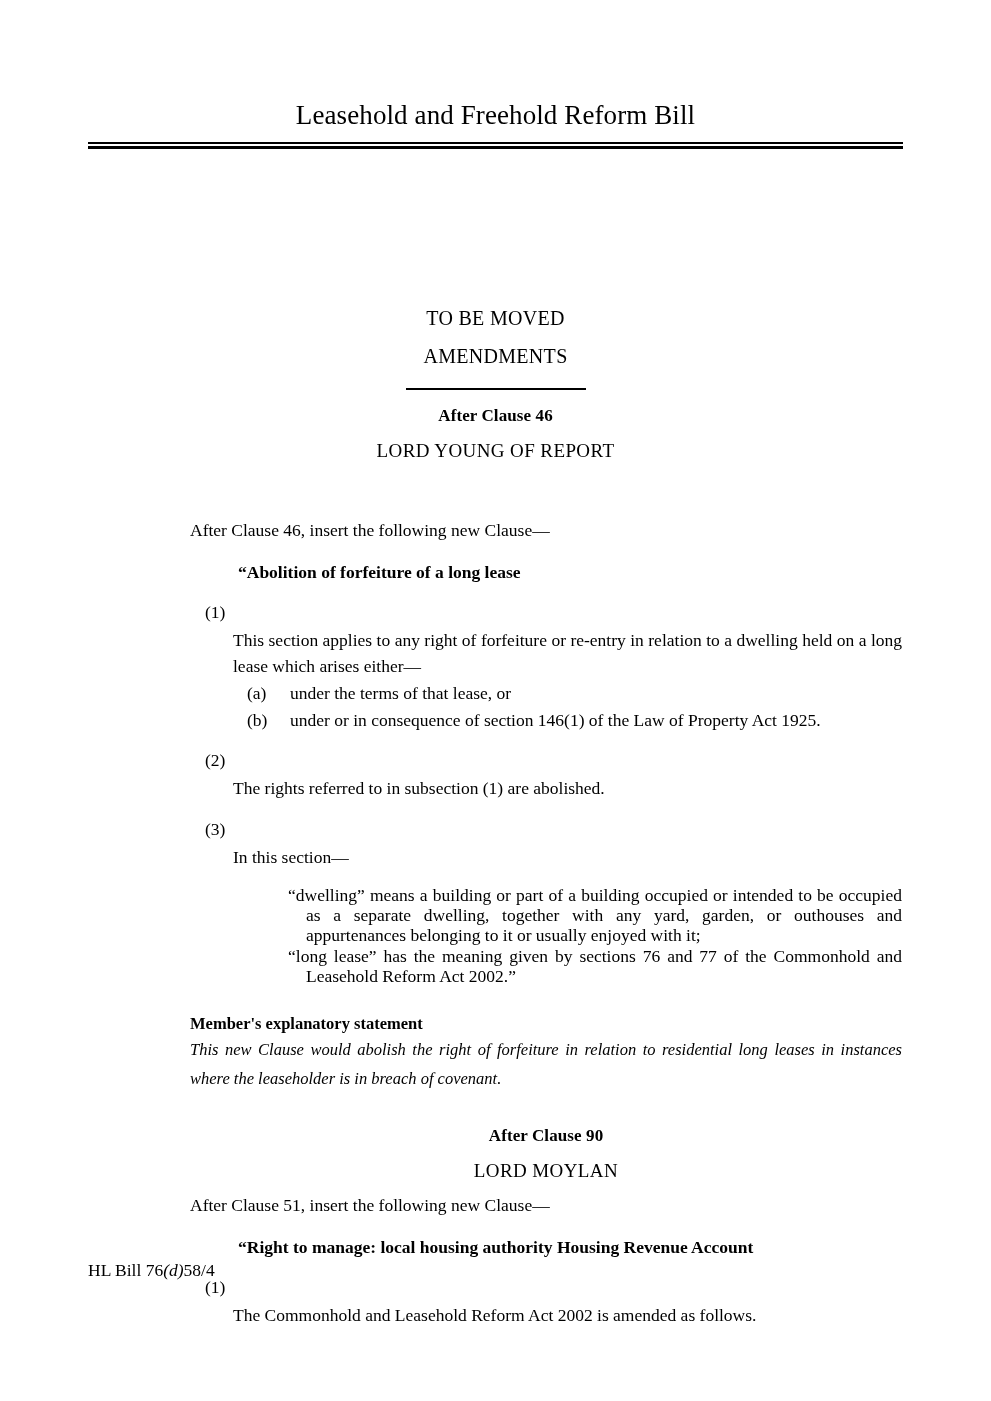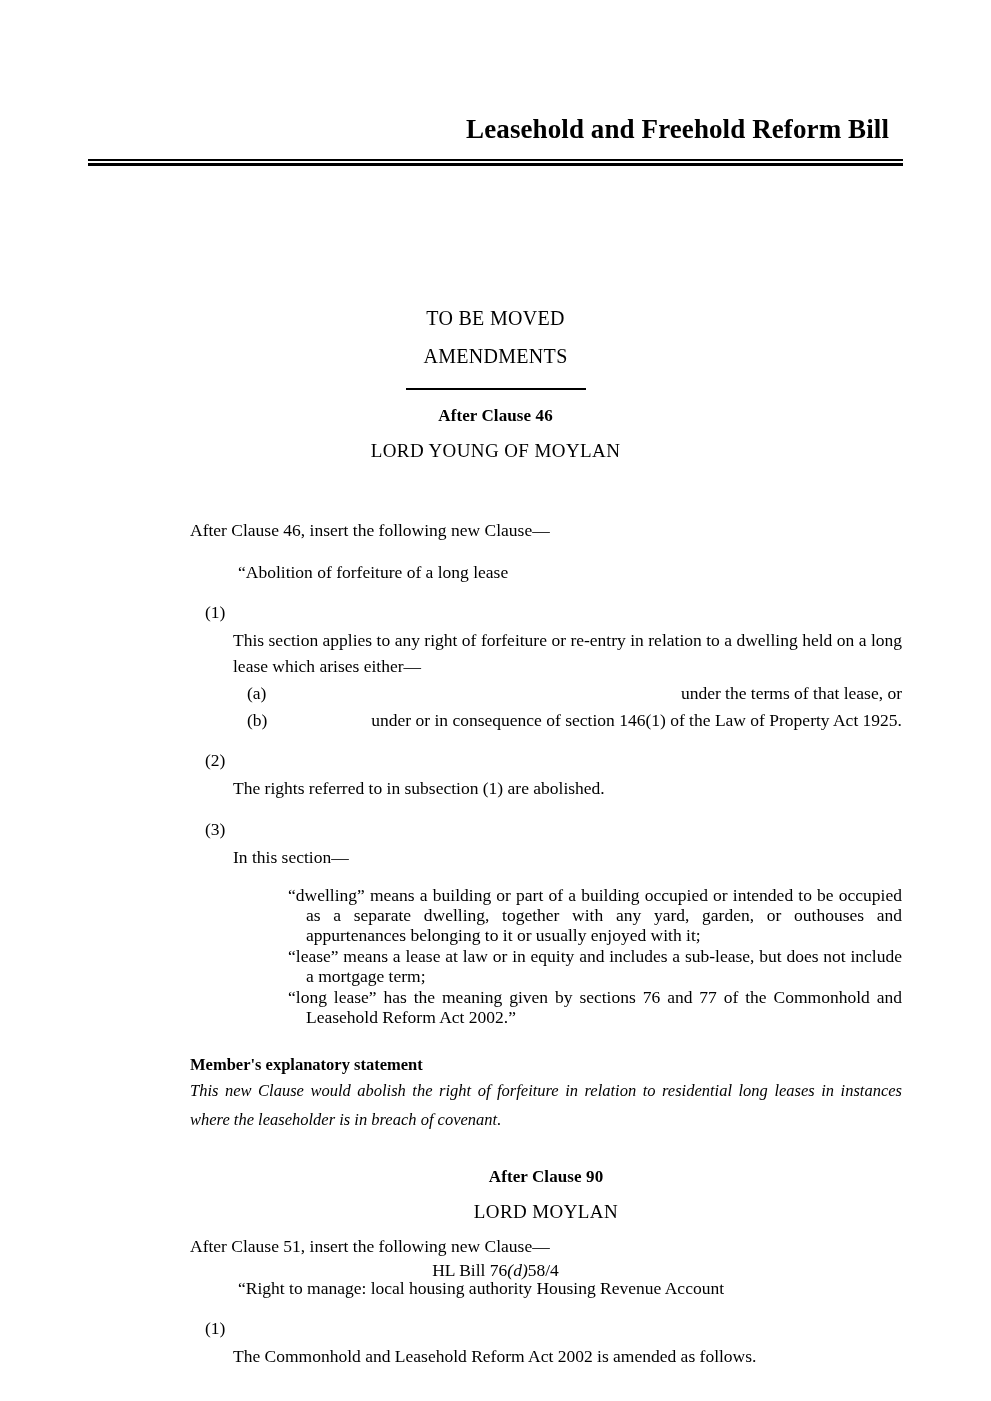--- a/index.html
+++ b/index.html
@@ -25,26 +25,26 @@
   }
 
   
   .title-block {
     position: absolute;
     left: 88px;
     top: 100px;
     width: 815px;
   }
   .doc-title {
-    text-align: right;
+    text-align: center;
     font-size: 27px;
-    font-weight: bold;
+    font-weight: normal;
     letter-spacing: 0.1px;
     line-height: 1.15;
-    margin: 14px;
+    margin: 0;
   }
   .rule-double {
     margin-top: 11px;
     height: 6px;
     position: relative;
   }
   .rule-double .r-thin {
     position: absolute;
     left: 0; right: 0; top: 0;
     height: 1.5px;
@@ -105,21 +105,21 @@
     font-size: 17.5px;
     line-height: 25.5px;
     text-align: justify;
     margin: 0;
   }
   .lead-in {
     margin-bottom: 16px;
   }
   .clause-title {
     font-size: 17.5px;
-    font-weight: normal;
+    font-weight: bold;
     line-height: 25.5px;
     margin: 0 0 15px 48px;
   }
 
   
   .sub {
     display: flex;
     margin-bottom: 15px;
   }
   .sub-num {
@@ -149,21 +149,21 @@
     flex: 0 0 57px;
     font-size: 17.5px;
     line-height: 25.5px;
     padding-left: 14px;
     box-sizing: border-box;
   }
   .item-body {
     flex: 1 1 auto;
     font-size: 17.5px;
     line-height: 25.5px;
-    text-align: right;
+    text-align: left;
   }
   .items-wrap {
     margin-top: 2px;
   }
 
   
   .defs {
     margin-top: 3px;
     margin-left: 98px;
   }
@@ -200,21 +200,21 @@
     margin-left: 0;
   }
 
   
   .footer {
     position: absolute;
     left: 88px;
     top: 1258px;
     width: 815px;
     display: flex;
-    justify-content: center;
+    justify-content: flex-start;
     font-size: 17.5px;
     line-height: 24px;
   }
   .footer .ital { font-style: italic; }
 </style>
 </head>
 <body>
 
 <div class="page">
 
@@ -226,21 +226,21 @@
     </div>
   </div>
 
   <div class="center-head">
     <div class="ch-line">TO BE MOVED</div>
     <div class="ch-line">AMENDMENTS</div>
     <div class="short-rule-wrap">
       <div class="short-rule"></div>
     </div>
     <div class="clause-marker">After Clause 46</div>
-    <div class="member-name">LORD YOUNG OF MOYLAN</div>
+    <div class="member-name">LORD YOUNG OF REPORT</div>
   </div>
 
   <div class="body-col">
 
     <div class="para lead-in">After Clause 46, insert the following new Clause—</div>
 
     <div class="clause-title">“Abolition of forfeiture of a long lease</div>
 
     <div class="sub">
       <div class="sub-num">(1)</div>
@@ -266,21 +266,20 @@
 
     <div class="sub">
       <div class="sub-num">(3)</div>
       <div class="sub-body">
         <div>In this section—</div>
       </div>
     </div>
 
     <div class="defs">
       <div class="def">“dwelling” means a building or part of a building occupied or intended to be occupied as a separate dwelling, together with any yard, garden, or outhouses and appurtenances belonging to it or usually enjoyed with it;</div>
-      <div class="def">“lease” means a lease at law or in equity and includes a sub-lease, but does not include a mortgage term;</div>
       <div class="def">“long lease” has the meaning given by sections 76 and 77 of the Commonhold and Leasehold Reform Act 2002.”</div>
     </div>
 
     <div class="explan">
       <div class="explan-head">Member's explanatory statement</div>
       <div class="explan-body">This new Clause would abolish the right of forfeiture in relation to residential long leases in instances where the leaseholder is in breach of covenant.</div>
     </div>
 
     <div class="center-head center-head-2" style="position:static;">
       <div class="clause-marker">After Clause 90</div>

